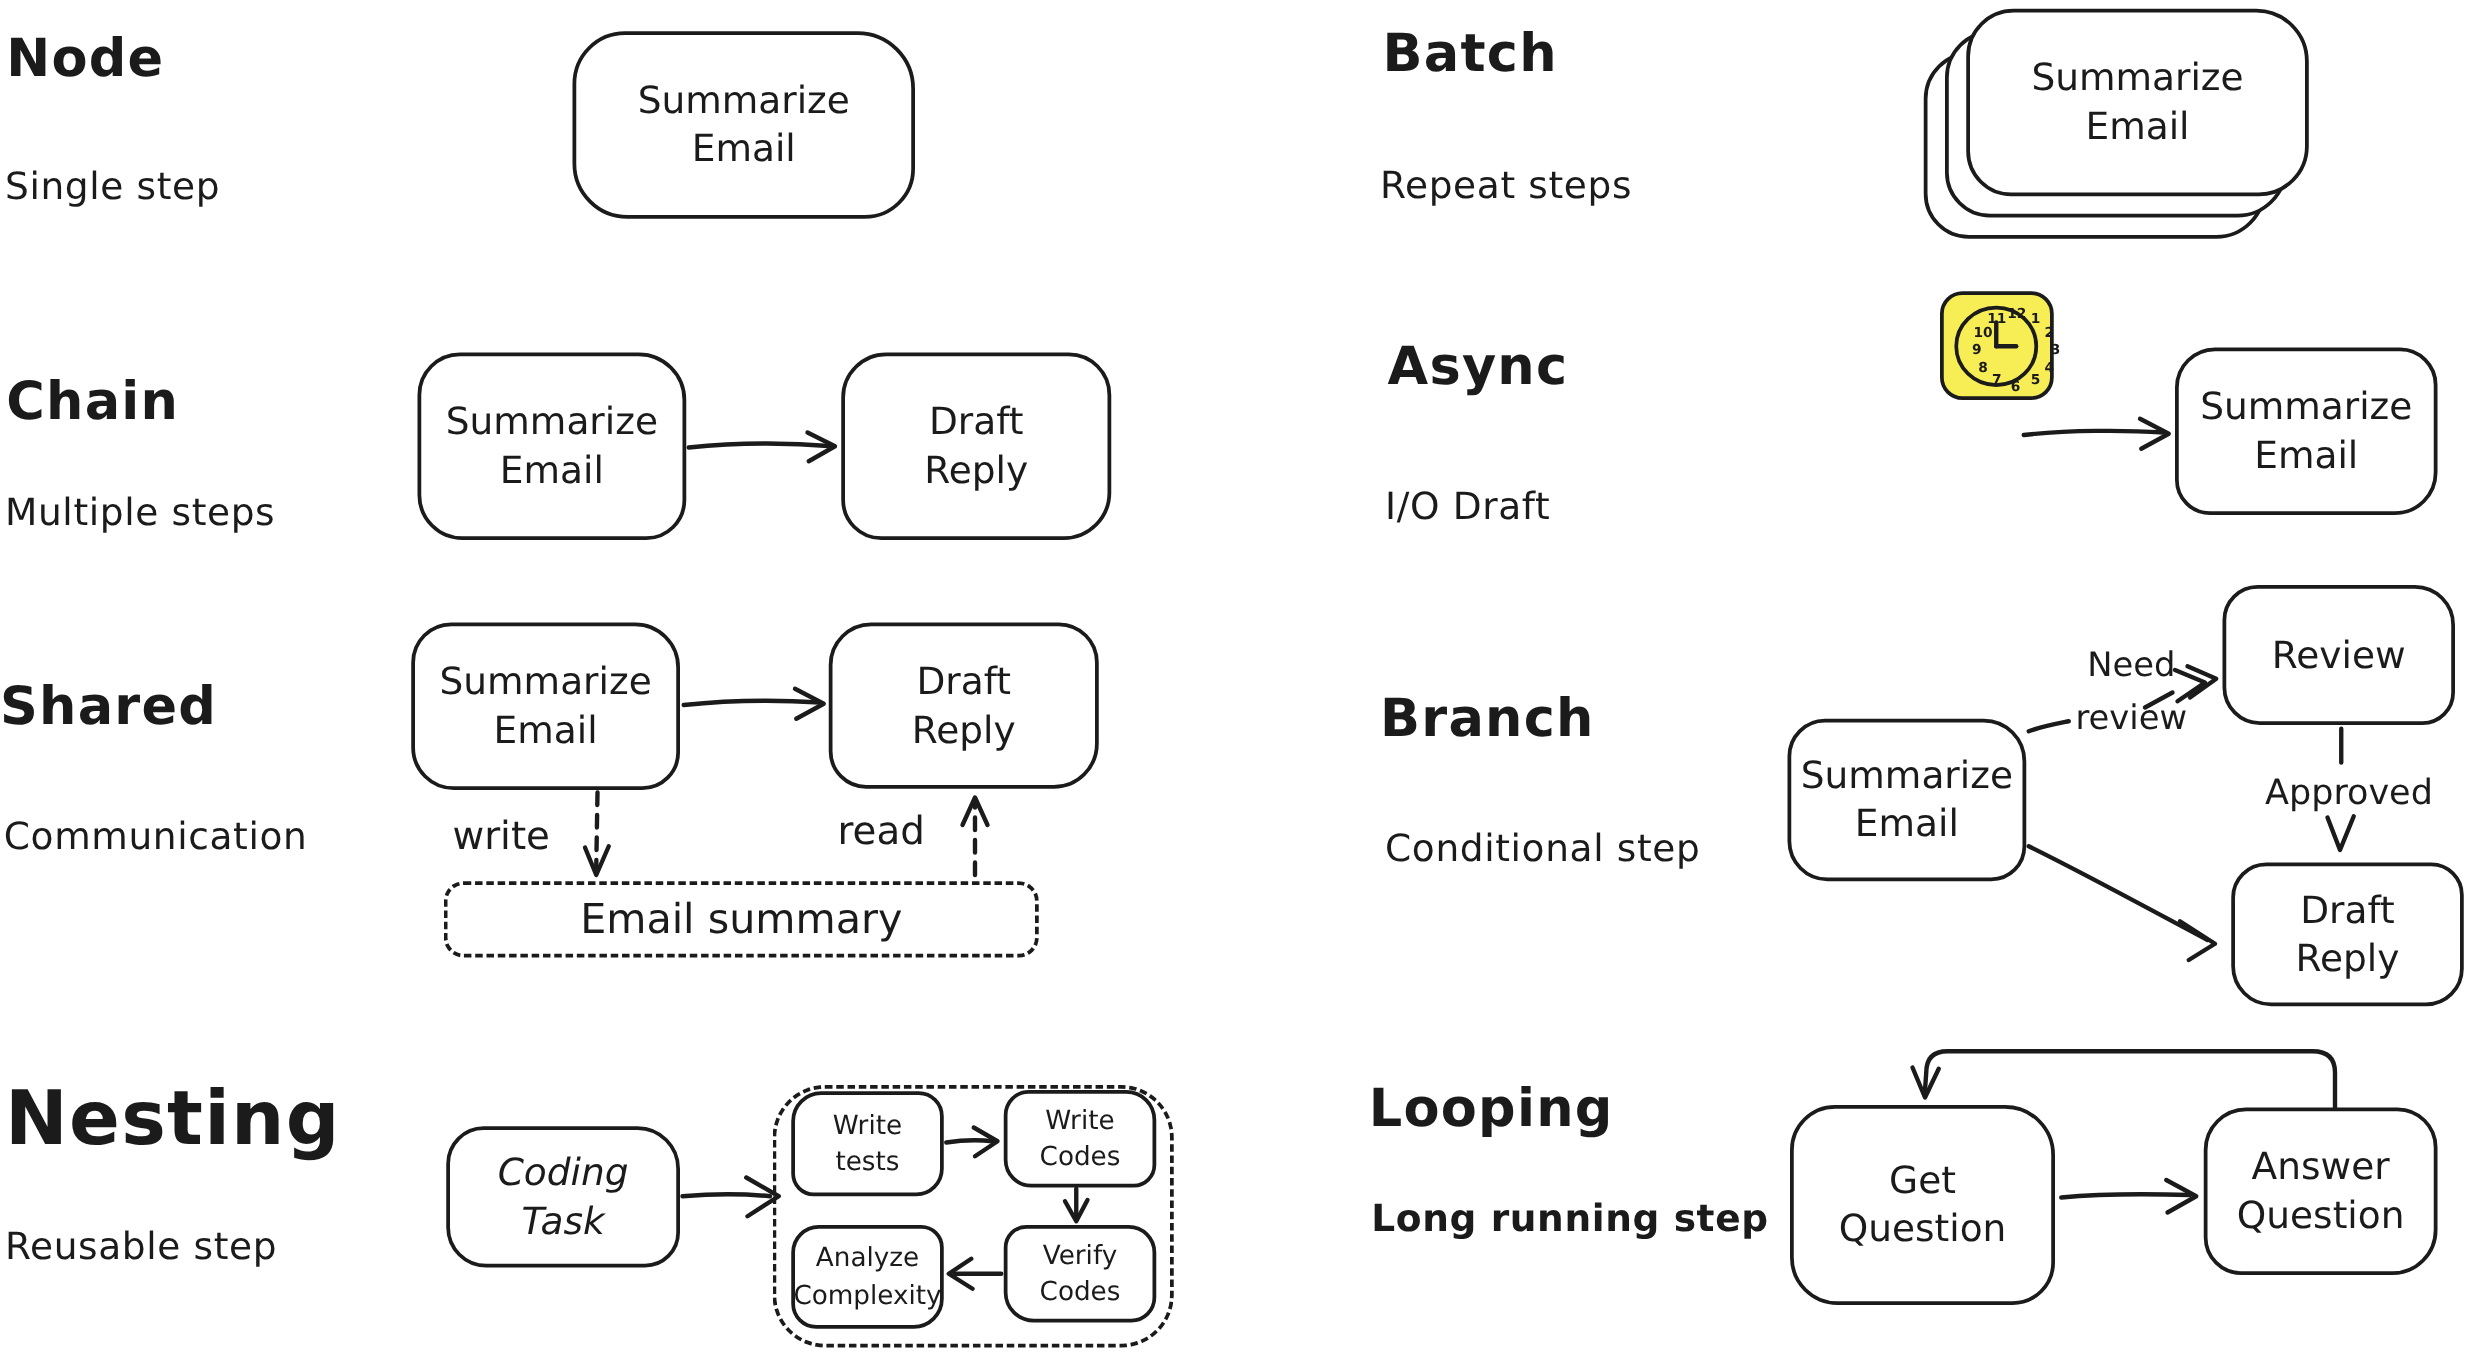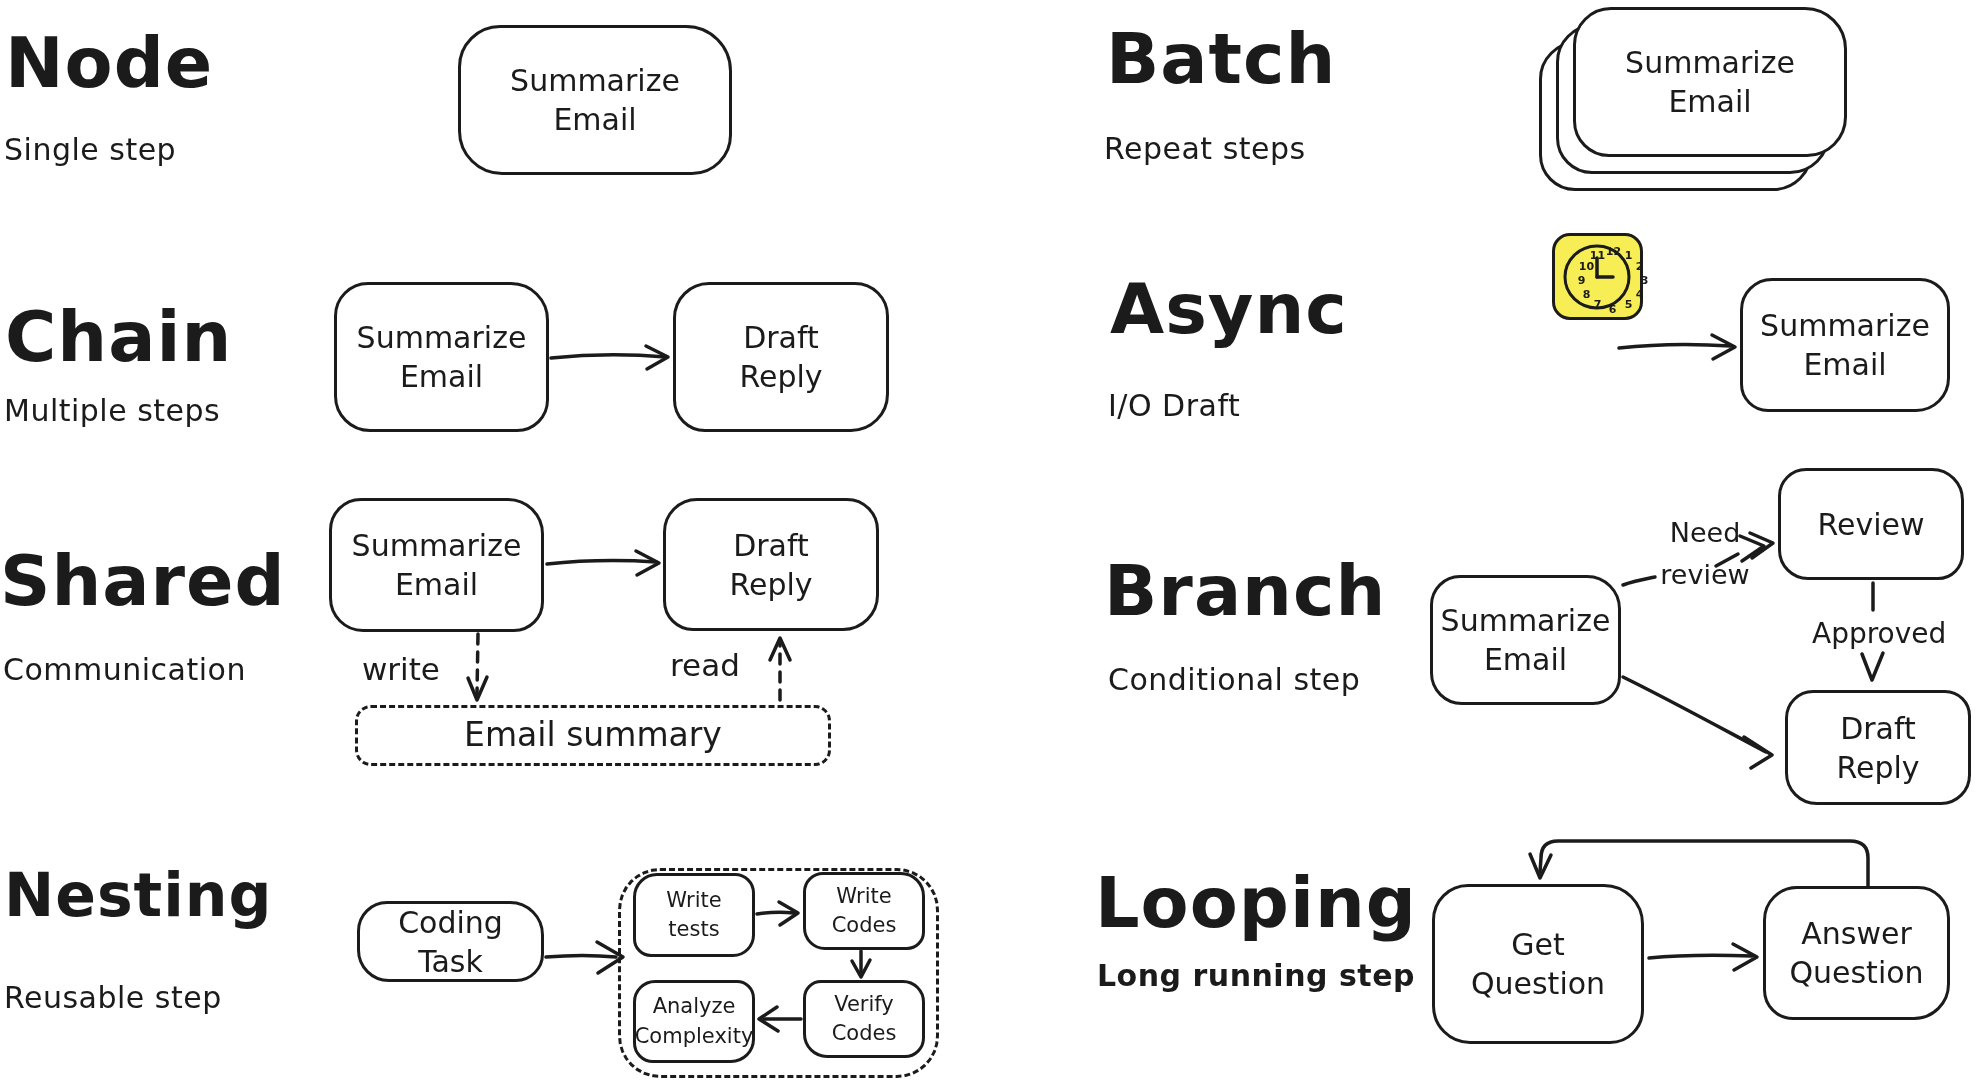--- a/index.html
+++ b/index.html
@@ -1,21 +1,21 @@
 <!DOCTYPE html>
 <html><head>
 <meta charset="utf-8">
 <style>
   html,body{margin:0;padding:0;background:#ffffff;}
   #canvas{
     position:relative;width:1980px;height:1089px;background:#ffffff;overflow:hidden;
     font-family:"DejaVu Sans","Liberation Sans",sans-serif;color:#1b1b1b;
   }
   .title{
-    position:absolute;font-size:70px;font-weight:600;letter-spacing:1px;
+    position:absolute;font-size:42px;font-weight:600;letter-spacing:1px;
     white-space:nowrap;color:#1b1b1b;
   }
   .subtitle{
     position:absolute;font-size:30px;font-weight:500;letter-spacing:.5px;
     white-space:nowrap;color:#1b1b1b;
   }
   .box{
     position:absolute;background:#ffffff;border:3.5px solid #1b1b1b;
     display:flex;align-items:center;justify-content:center;text-align:center;
     white-space:pre-line;font-size:30px;font-weight:500;line-height:1.3;color:#1b1b1b;
@@ -80,21 +80,21 @@
 Reply</div>
 
   <div class="box" style="left:329px;top:498px;width:215px;height:134px;border-radius:32px 36px 30px 34px;">Summarize
 Email</div>
   <div class="box" style="left:663px;top:498px;width:216px;height:133px;border-radius:34px 32px 36px 30px;">Draft
 Reply</div>
   <div class="flabel" style="left:362px;top:645px;">write</div>
   <div class="flabel" style="left:670px;top:641px;">read</div>
   <div class="box dashedb" style="left:355px;top:705px;width:476px;height:61px;border-radius:16px;font-size:33px;">Email summary</div>
 
-  <div class="box" style="left:357px;top:901px;width:187px;height:81px;border-radius:30px 34px 28px 32px;">Coding
+  <div class="box" style="left:357px;top:901px;width:187px;height:113px;border-radius:30px 34px 28px 32px;font-style:italic;">Coding
 Task</div>
   <div class="box dashedb" style="left:618px;top:868px;width:321px;height:210px;border-radius:42px;"></div>
   <div class="box small" style="left:633px;top:873px;width:122px;height:84px;border-radius:24px 20px 22px 18px;">Write
 tests</div>
   <div class="box small" style="left:803px;top:872px;width:122px;height:78px;border-radius:20px 24px 18px 22px;">Write
 Codes</div>
   <div class="box small" style="left:633px;top:980px;width:122px;height:83px;border-radius:22px 18px 24px 20px;">Analyze
 Complexity</div>
   <div class="box small" style="left:803px;top:980px;width:122px;height:78px;border-radius:18px 22px 20px 24px;">Verify
 Codes</div>

